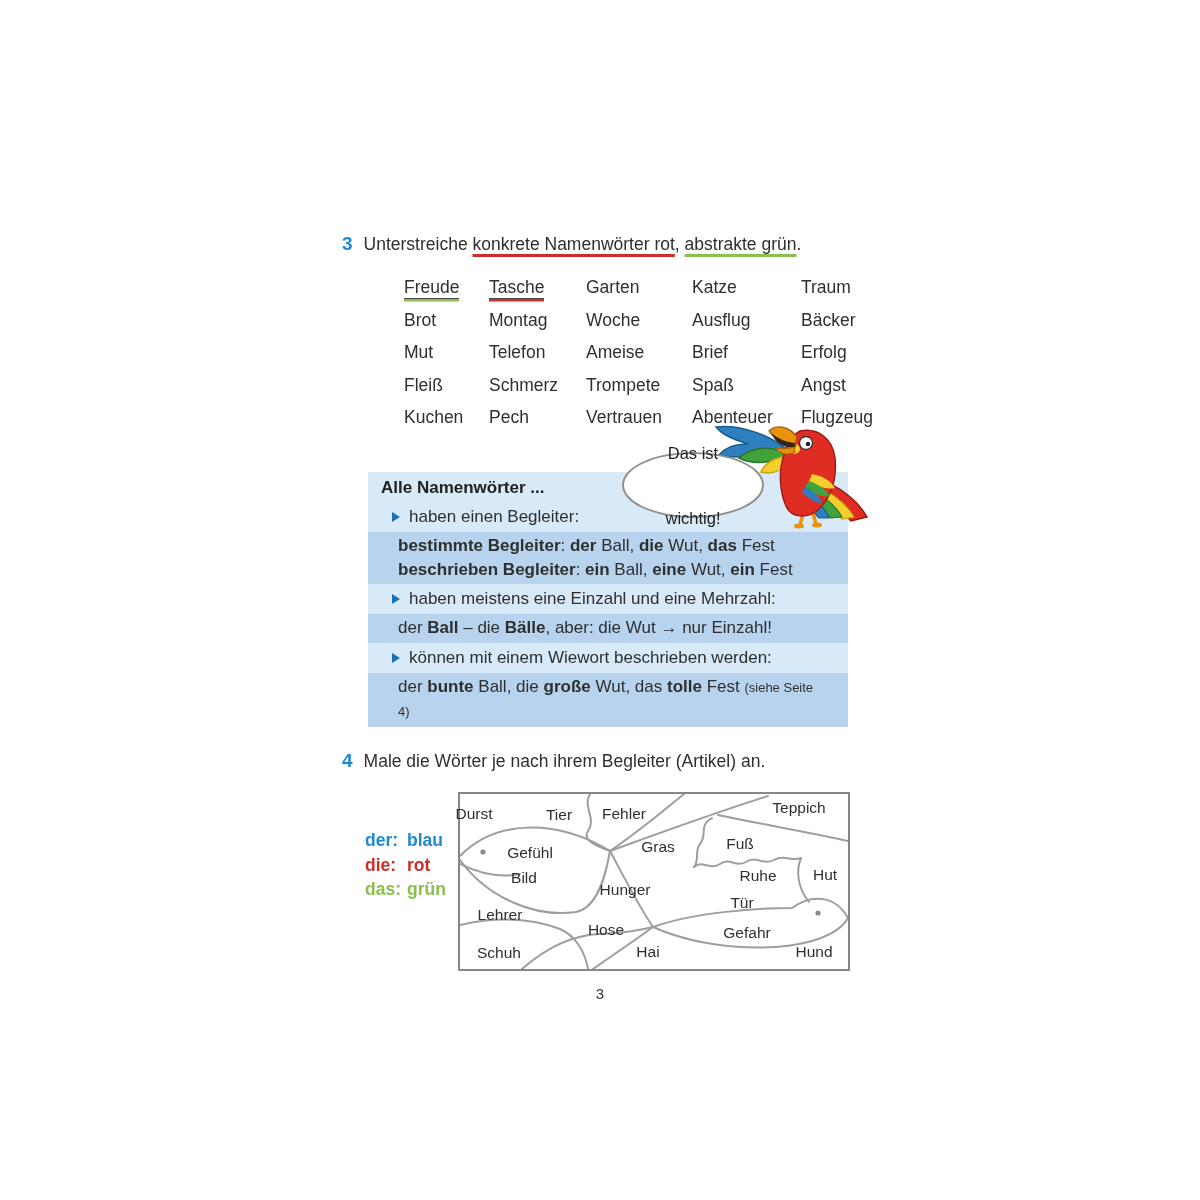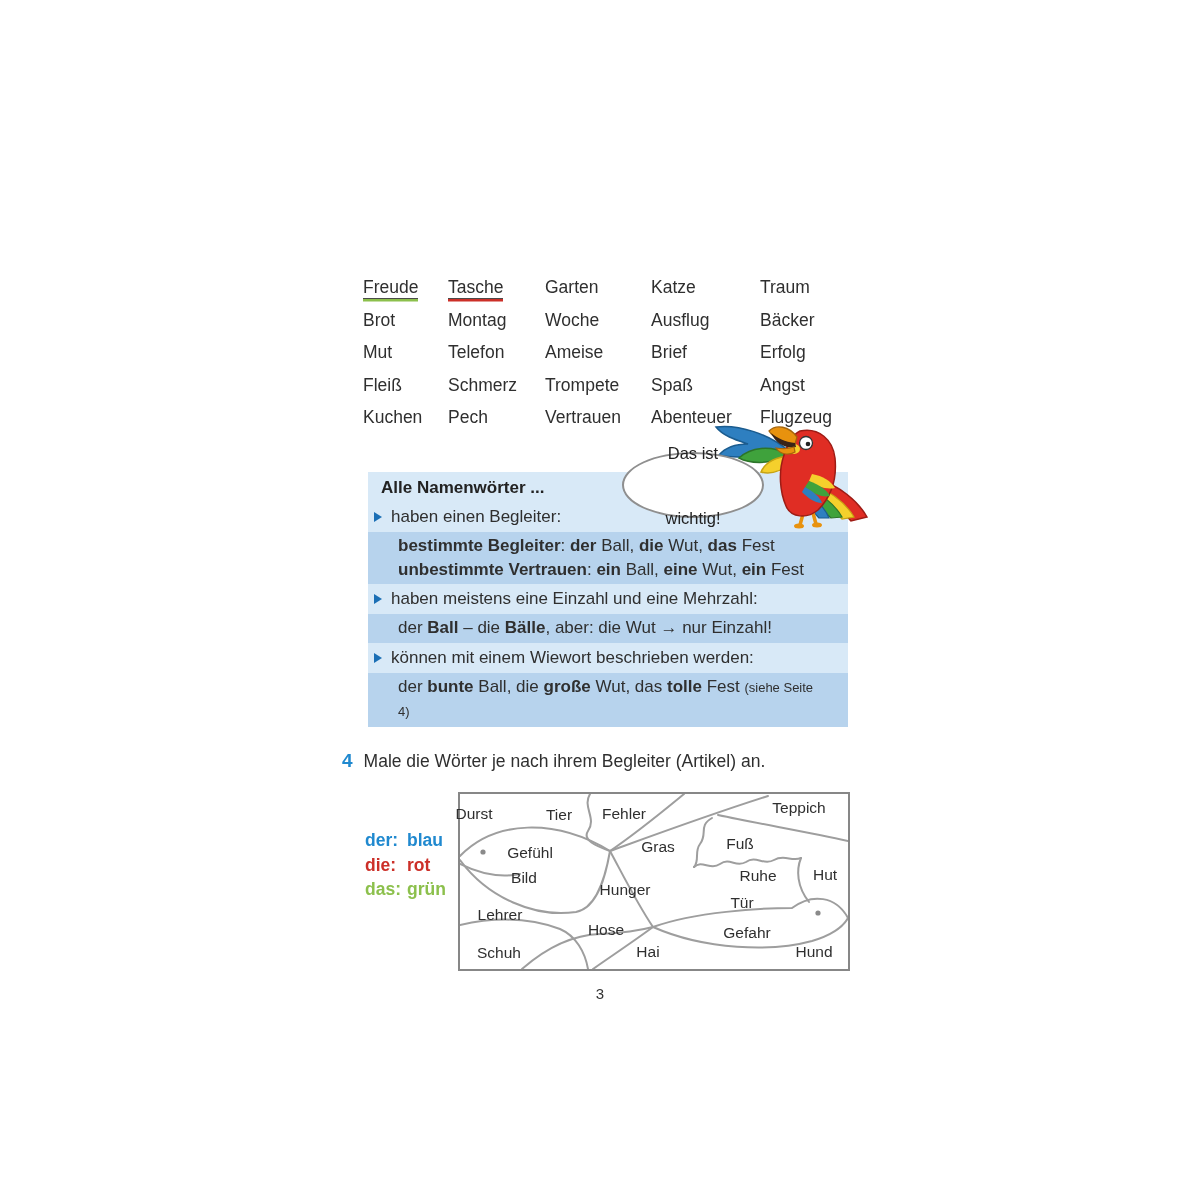--- a/index.html
+++ b/index.html
@@ -16,29 +16,29 @@
   .ex-num{color:var(--accent-blue);font-weight:bold;font-size:19px;margin-right:11px;}
   .u-red{text-decoration:underline;text-decoration-color:var(--red);
          text-decoration-thickness:2.5px;text-underline-offset:4px;}
   .u-green{text-decoration:underline;text-decoration-color:var(--green);
          text-decoration-thickness:2.5px;text-underline-offset:4px;}
 
   
   .word-grid{position:absolute;left:363px;top:271px;width:500px;
              display:grid;grid-template-columns:85px 97px 106px 109px 90px;
              grid-auto-rows:32.5px;font-size:17.5px;align-items:center;justify-items:start;}
-  .grid-word{line-height:22px;}
+  .grid-word{line-height:22px;margin-left:41px;}
   .grid-word.ul-green{border-bottom:1.5px solid #4a4a4a;box-shadow:0 2.5px 0 var(--green);}
   .grid-word.ul-red{border-bottom:1.5px solid #4a4a4a;box-shadow:0 2.5px 0 var(--red);}
 
   
   .infobox{position:absolute;left:368px;top:472px;width:480px;background:var(--box-light);
            font-size:17px;z-index:1;}
   .ib-title{height:30px;line-height:31px;padding-left:13px;font-weight:bold;color:#222;}
-  .ib-bullet{height:30px;line-height:30px;padding-left:6px;display:flex;align-items:center;}
+  .ib-bullet{height:30px;line-height:30px;padding-left:24px;display:flex;align-items:center;}
   .tri{display:inline-block;width:0;height:0;border-left:8px solid var(--accent-blue2);
        border-top:5px solid transparent;border-bottom:5px solid transparent;margin-right:9px;}
   .ib-band{background:var(--box-dark);padding:2px 20px 3px 30px;line-height:23.5px;}
   .b{font-weight:bold;}
   .small{font-size:13px;}
 
   
   .bubble{position:absolute;left:622px;top:452px;width:138px;height:62px;background:#fff;
           border:2px solid #8f8f8f;border-radius:50%;z-index:5;display:flex;flex-direction:column;
           align-items:center;justify-content:center;font-size:16.5px;line-height:20px;color:#222;gap:45px;}
@@ -59,20 +59,23 @@
                white-space:nowrap;color:#2f2f2f;}
 
   .pagenum{position:absolute;left:0;right:0;top:985px;text-align:center;font-size:15px;color:#333;}
 </style>
 </head>
 <body>
 
 <div class="page">
 
 
+  <div class="ex-row" style="top:233px;">
+    <span class="ex-num">3</span><span><span>Unterstreiche </span><span class="u-red">konkrete Namenwörter rot</span><span>, </span><span class="u-green">abstrakte grün</span><span>.</span></span>
+  </div>
 
   <div class="word-grid">
       <span class="grid-word ul-green">Freude</span>
       <span class="grid-word ul-red">Tasche</span>
       <span class="grid-word">Garten</span>
       <span class="grid-word">Katze</span>
       <span class="grid-word">Traum</span>
       <span class="grid-word">Brot</span>
       <span class="grid-word">Montag</span>
       <span class="grid-word">Woche</span>
@@ -96,21 +99,21 @@
     </div>
 
   <div class="infobox">
     <div class="ib-title">Alle Namenwörter ...</div>
     <div class="ib-bullet">
       <span class="tri"></span>
       <span>haben einen Begleiter:</span>
     </div>
     <div class="ib-band">
       <div><span class="b">bestimmte Begleiter</span><span>: </span><span class="b">der</span><span> Ball, </span><span class="b">die</span><span> Wut, </span><span class="b">das</span><span> Fest</span></div>
-      <div><span class="b">unbestimmte Vertrauen</span><span>: </span><span class="b">ein</span><span> Ball, </span><span class="b">eine</span><span> Wut, </span><span class="b">ein</span><span> Fest</span></div>
+      <div><span class="b">beschrieben Begleiter</span><span>: </span><span class="b">ein</span><span> Ball, </span><span class="b">eine</span><span> Wut, </span><span class="b">ein</span><span> Fest</span></div>
     </div>
     <div class="ib-bullet">
       <span class="tri"></span>
       <span>haben meistens eine Einzahl und eine Mehrzahl:</span>
     </div>
     <div class="ib-band">
       <div><span>der </span><span class="b">Ball</span><span> – die </span><span class="b">Bälle</span><span>, aber: die Wut → nur Einzahl!</span></div>
     </div>
     <div class="ib-bullet">
       <span class="tri"></span>

